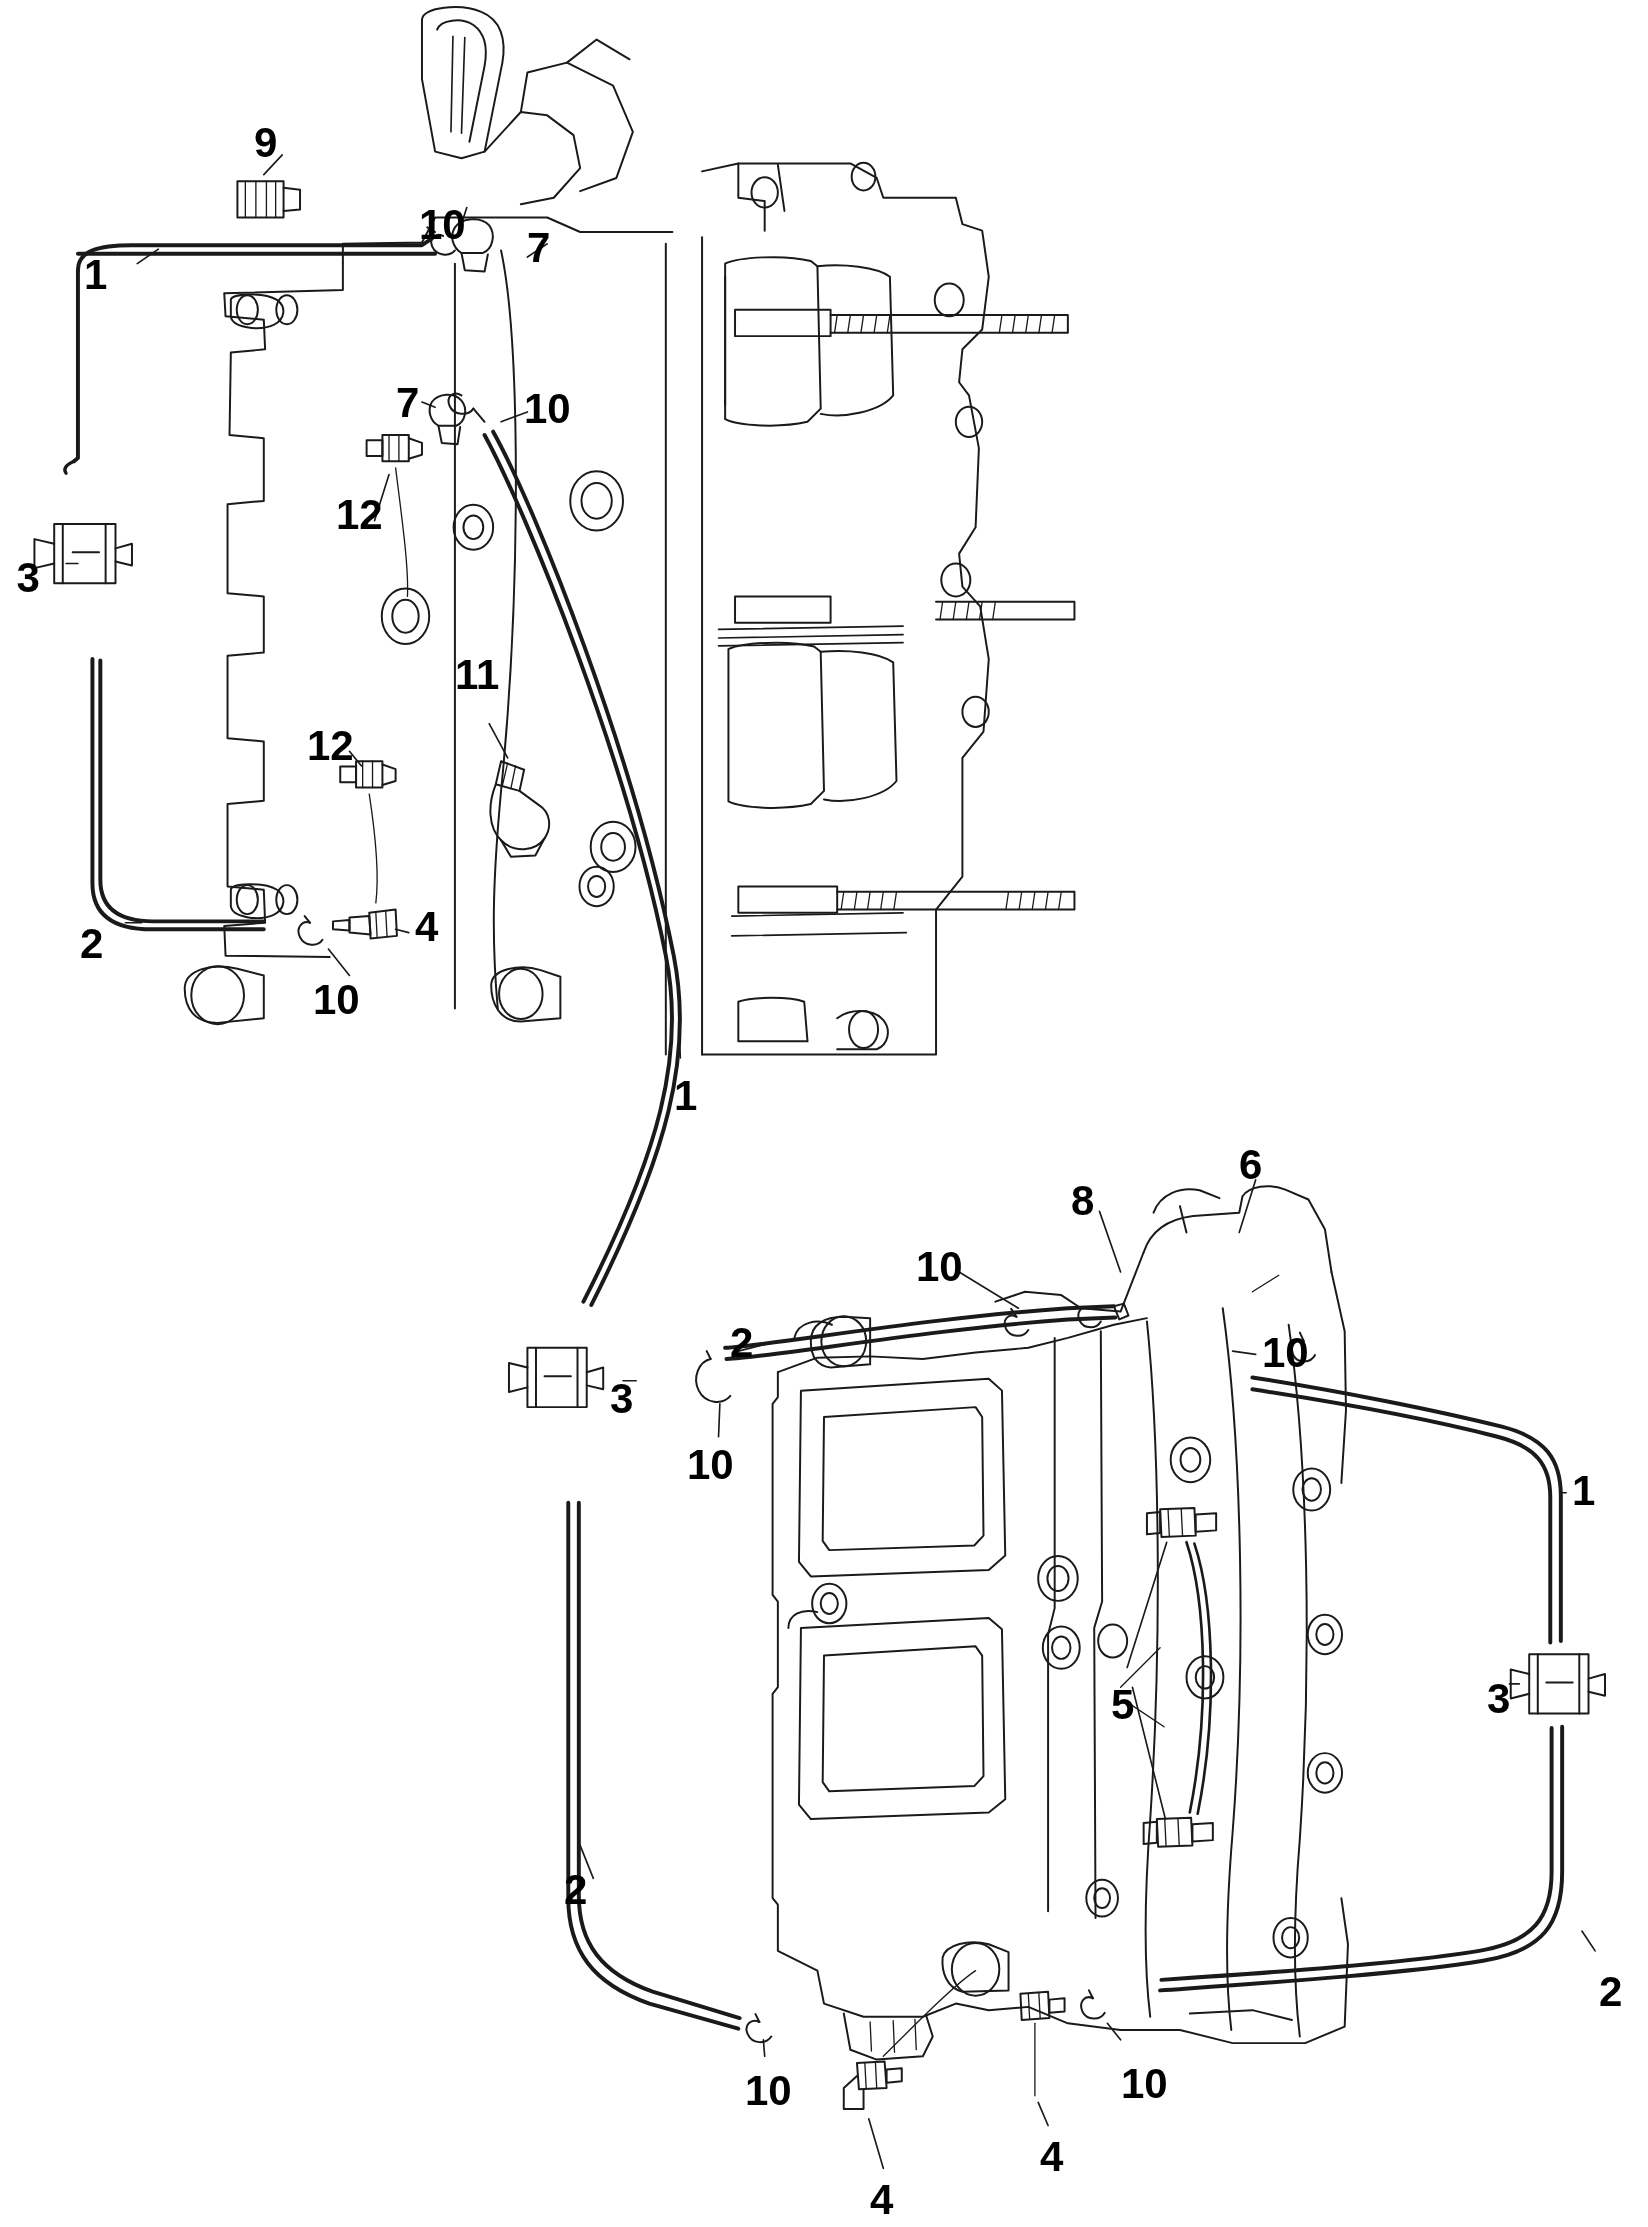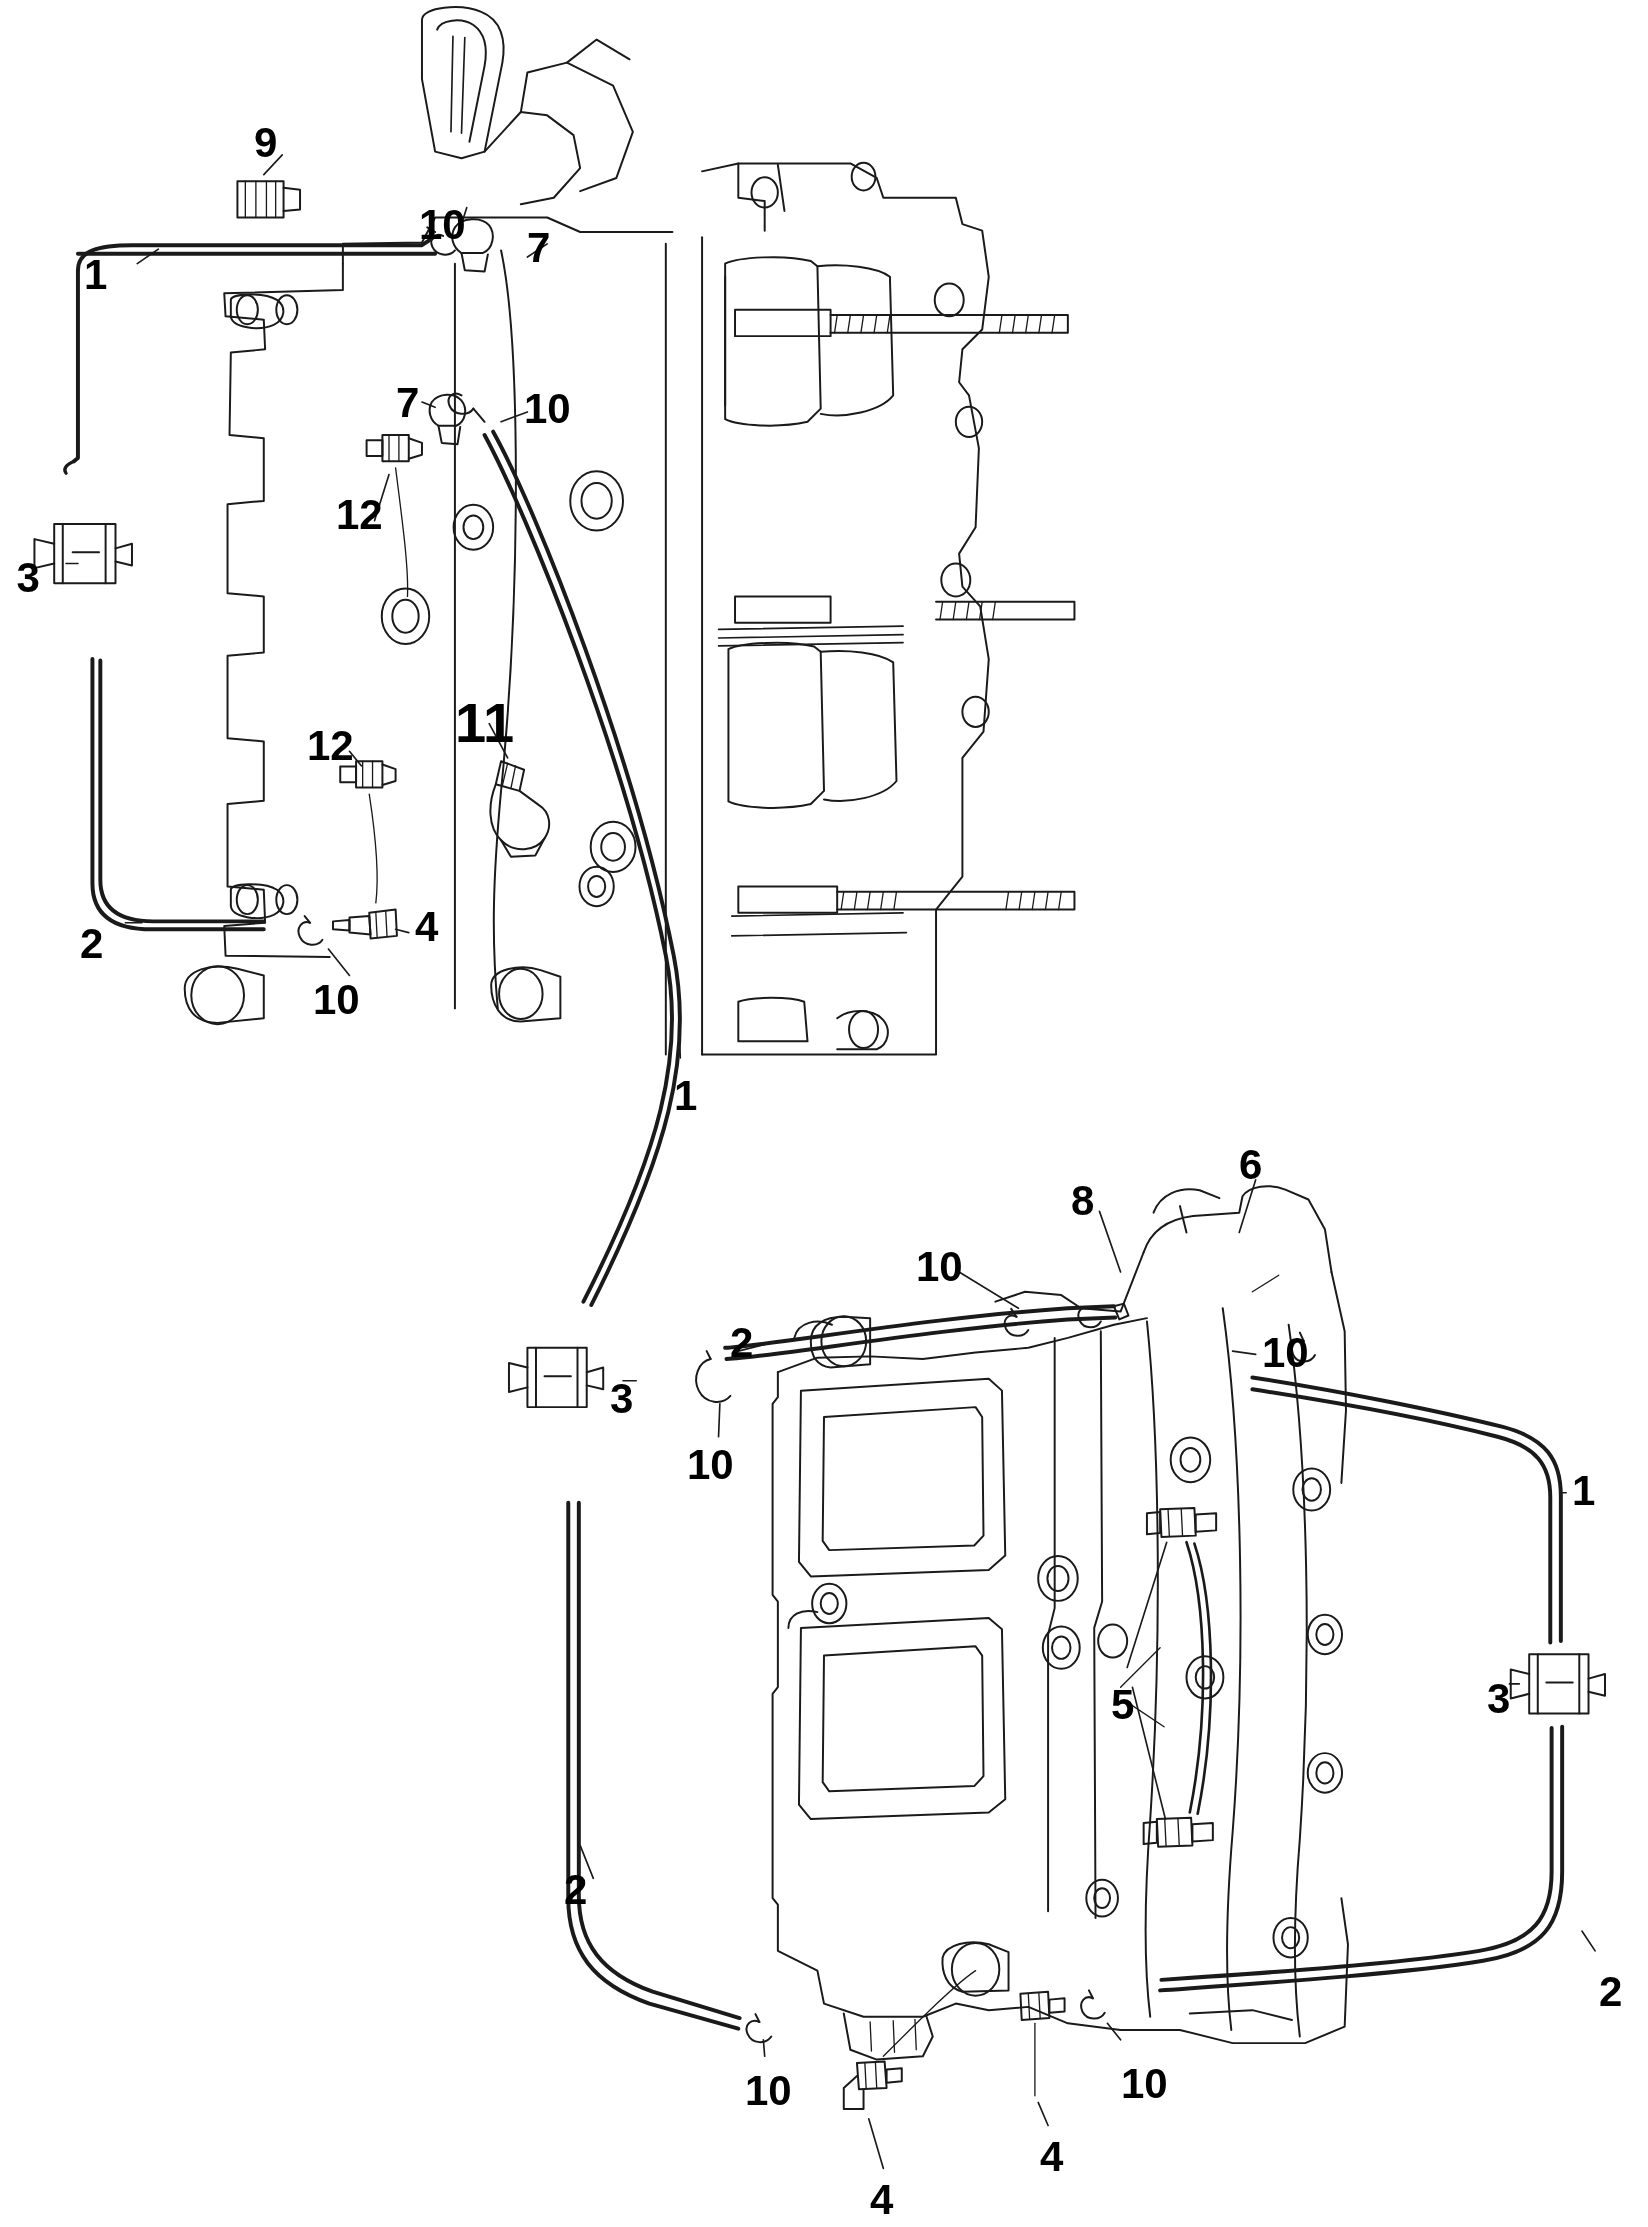--- a/index.html
+++ b/index.html
@@ -410,21 +410,21 @@
   </svg>
 
   <div class="callout" style="left:254px;  top:122px;  font-size:42px;">9</div>
   <div class="callout" style="left:419px;  top:204px;  font-size:42px;">10</div>
   <div class="callout" style="left:527px;  top:227px;  font-size:42px;">7</div>
   <div class="callout" style="left:84px;  top:254px;  font-size:42px;">1</div>
   <div class="callout" style="left:396px;  top:382px;  font-size:42px;">7</div>
   <div class="callout" style="left:524px;  top:388px;  font-size:42px;">10</div>
   <div class="callout" style="left:336px;  top:494px;  font-size:42px;">12</div>
   <div class="callout" style="left:16.5px;   top:557px;  font-size:42px;">3</div>
-  <div class="callout" style="left:455px;  top:695px; font-size:56px;">11</div>
+  <div class="callout" style="left:455px;  top:654px; font-size:42px;">11</div>
   <div class="callout" style="left:307px;  top:725px; font-size:42px;">12</div>
   <div class="callout" style="left:415px;  top:906px; font-size:42px;">4</div>
   <div class="callout" style="left:80px;  top:923px; font-size:42px;">2</div>
   <div class="callout" style="left:313px;  top:979px; font-size:42px;">10</div>
   <div class="callout" style="left:674px; top:1075px; font-size:42px;">1</div>
   <div class="callout" style="left:1071px; top:1180px; font-size:42px;">8</div>
   <div class="callout" style="left:1239px; top:1144px; font-size:42px;">6</div>
   <div class="callout" style="left:916px; top:1246px; font-size:42px;">10</div>
   <div class="callout" style="left:730px; top:1322px; font-size:42px;">2</div>
   <div class="callout" style="left:1262px; top:1332px; font-size:42px;">10</div>

